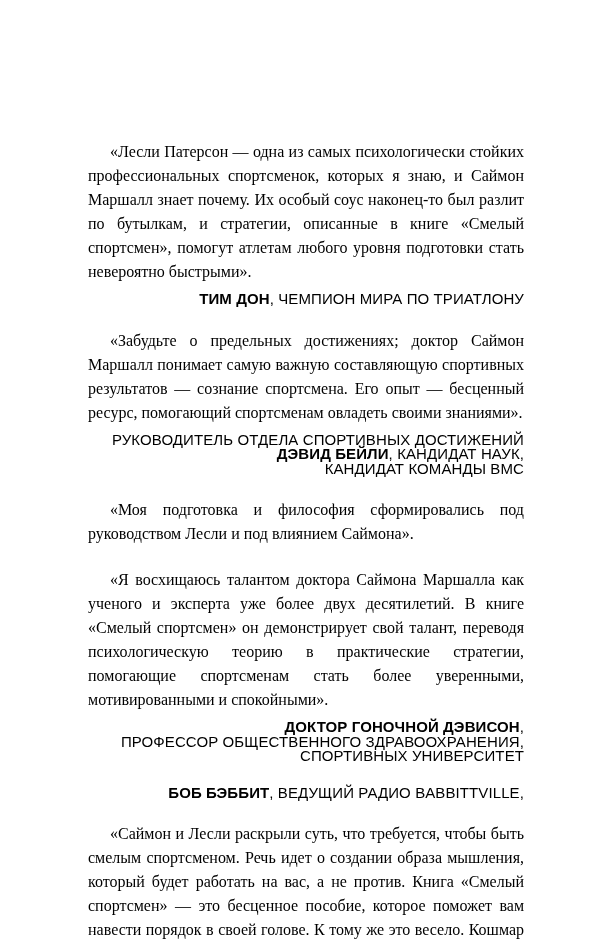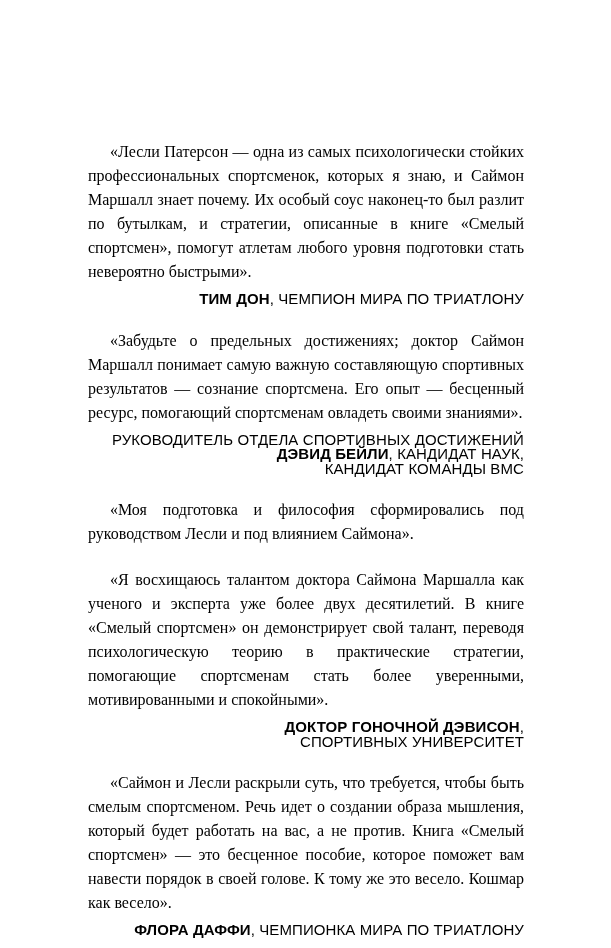--- a/index.html
+++ b/index.html
@@ -82,26 +82,28 @@
     </div>
 
     <div class="quote-block">
       <p class="quote-text">«Моя подготовка и философия сформировались под руководством Лесли и под влиянием Саймона».</p>
     </div>
 
     <div class="quote-block">
       <p class="quote-text">«Я восхищаюсь талантом доктора Саймона Маршалла как ученого и эксперта уже более двух десятилетий. В книге «Смелый спортсмен» он демонстрирует свой талант, переводя психологическую теорию в практические стратегии, помогающие спортсменам стать более уверенными, мотивированными и спокойными».</p>
       <div class="attribution">
         <span class="attr-line"><span class="attr-name">ДОКТОР ГОНОЧНОЙ ДЭВИСОН</span><span>,</span></span>
+        <span class="attr-line">ПРОФЕССОР ОБЩЕСТВЕННОГО ЗДРАВООХРАНЕНИЯ,</span>
         <span class="attr-line">СПОРТИВНЫХ УНИВЕРСИТЕТ</span>
       </div>
     </div>
 
     <div class="quote-block">
       <div class="attribution">
+        <span class="attr-line"><span class="attr-name">БОБ БЭББИТ</span><span>, ВЕДУЩИЙ РАДИО BABBITTVILLE,</span></span>
       </div>
     </div>
 
     <div class="quote-block">
       <p class="quote-text">«Саймон и Лесли раскрыли суть, что требуется, чтобы быть смелым спортсменом. Речь идет о создании образа мышления, который будет работать на вас, а не против. Книга «Смелый спортсмен» — это бесценное пособие, которое поможет вам навести порядок в своей голове. К тому же это весело. Кошмар как весело».</p>
       <div class="attribution">
         <span class="attr-line"><span class="attr-name">ФЛОРА ДАФФИ</span><span>, ЧЕМПИОНКА МИРА ПО ТРИАТЛОНУ</span></span>
       </div>
     </div>
 

